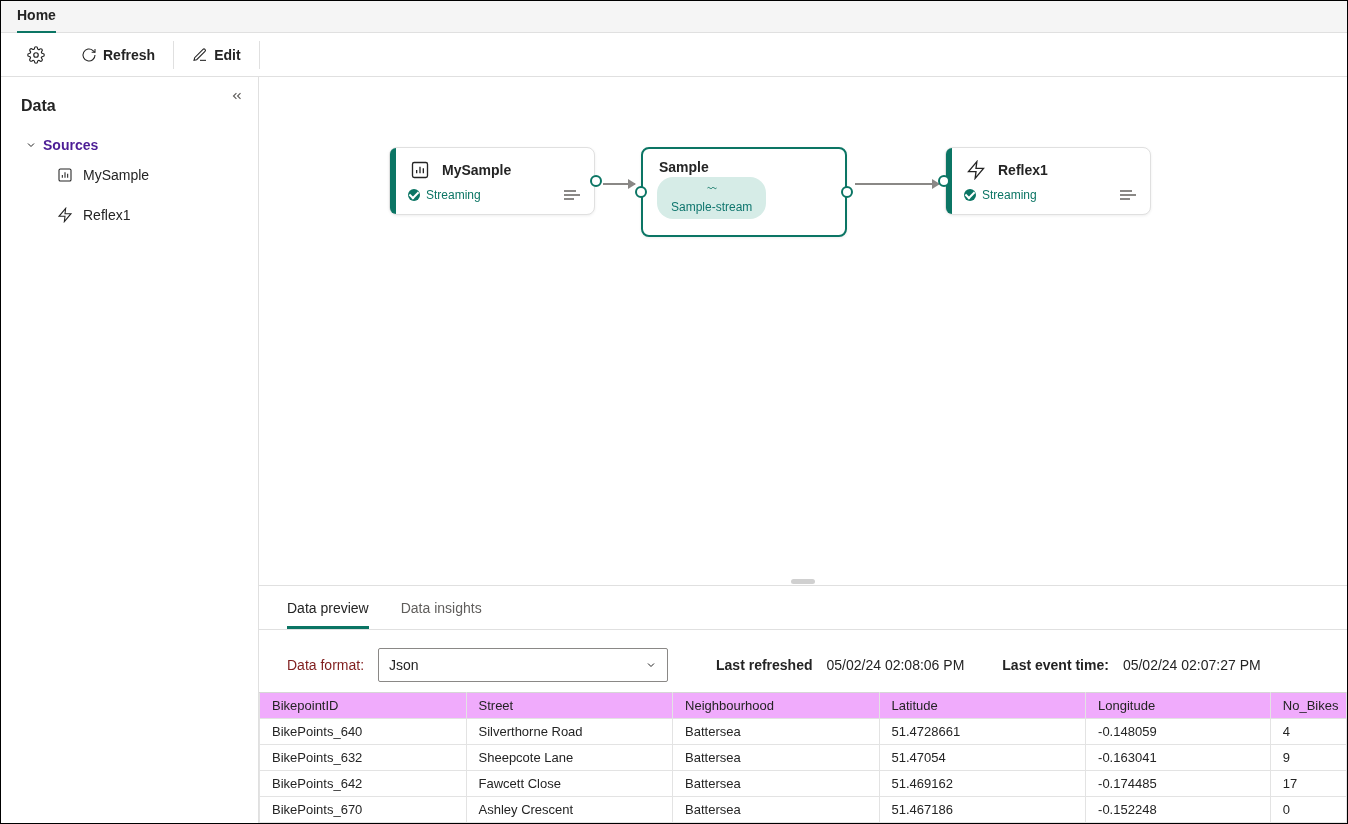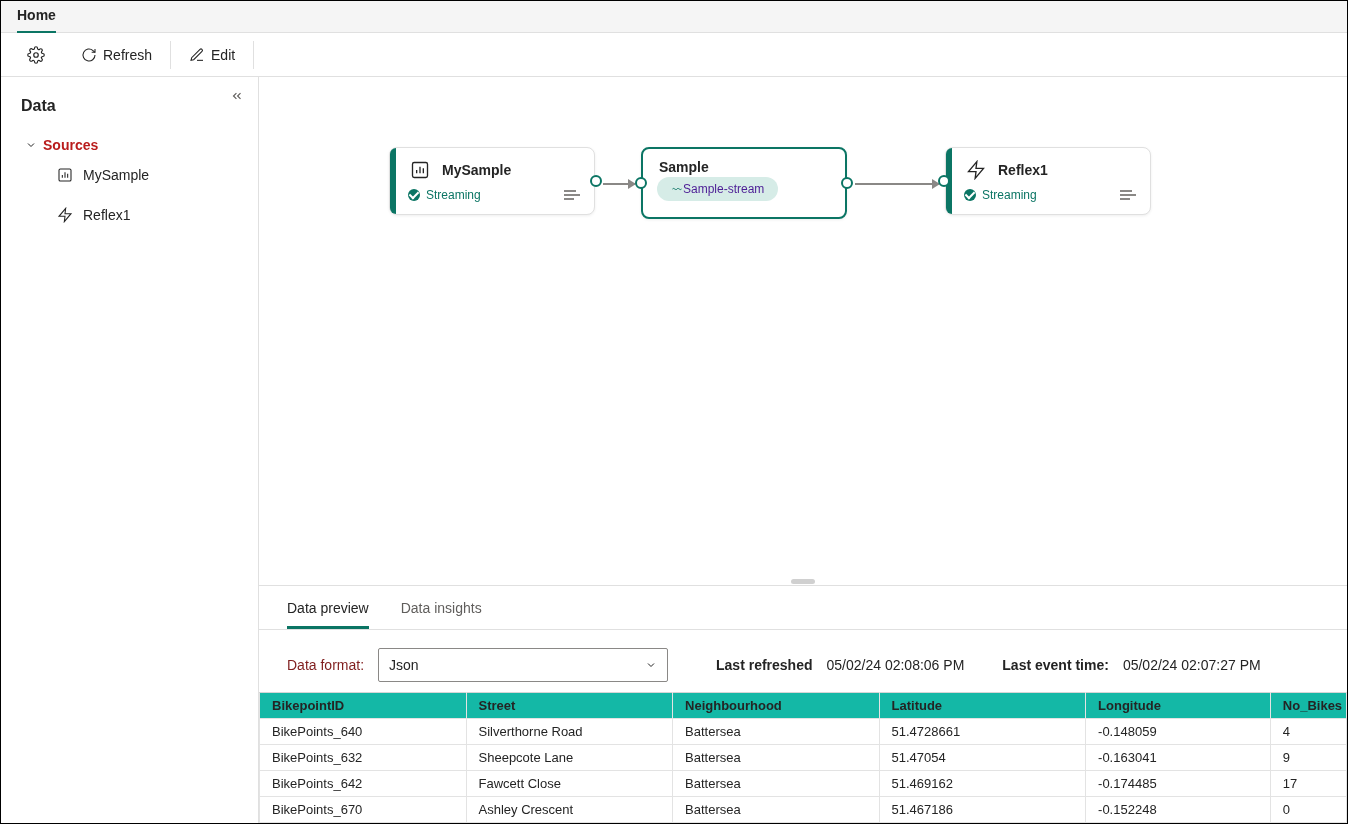--- a/index.html
+++ b/index.html
@@ -2,64 +2,64 @@
 <html><head>
 <meta charset="utf-8">
 <style>
   * { box-sizing: border-box; }
   html, body { margin:0; padding:0; font-family: "Segoe UI", Arial, sans-serif; font-size:14px; color:#242424; background:#fff; height:100%; }
   .app { border:1px solid #000; width:1348px; height:824px; position:relative; background:#fff; display:flex; flex-direction:column; }
   .tabs-row { background:#f5f5f5; border-bottom:1px solid #e0e0e0; padding:0 16px; height:32px; display:flex; align-items:center; }
   .tab { font-size:14px; font-weight:600; color:#242424; padding:6px 0 8px 0; border-bottom:2px solid transparent; cursor:pointer; }
   .tab.active { border-bottom-color:#0b7564; }
   .actions-row { display:flex; align-items:center; height:44px; padding:0 8px; border-bottom:1px solid #e0e0e0; background:#fff; }
-  .action-group { display:flex; align-items:center; height:100%; padding:0 12px; }
+  .action-group { display:flex; align-items:center; height:100%; padding:0 12px;font-weight:bold; }
   .sep { width:1px; height:28px; background:#e0e0e0; }
   .action-btn { display:flex; align-items:center; gap:6px; padding:4px 6px; cursor:pointer; border-radius:3px; }
   .icon { display:inline-flex; align-items:center; justify-content:center; }
   .body-row { flex:1; display:flex; min-height:0; }
   .sidebar { width:258px; border-right:1px solid #e0e0e0; padding:12px 0 0 0; position:relative; }
   .sidebar-title { font-weight:600; font-size:16px; padding:8px 20px 12px 20px; }
   .collapse-btn { position:absolute; top:12px; right:14px; cursor:pointer; color:#605e5c; }
   .tree-section { padding:4px 0; }
-  .tree-label { display:flex; align-items:center; gap:6px; padding:6px 20px 6px 24px; font-weight:600; color:#b91c1c; cursor:pointer;}
+  .tree-label { display:flex; align-items:center; gap:6px; padding:6px 20px 6px 24px; font-weight:600; color:#4c1d95; cursor:pointer;}
   .tree-item { display:flex; align-items:center; gap:10px; padding:8px 20px 8px 56px; color:#242424; cursor:pointer; }
   .canvas-wrap { flex:1; display:flex; flex-direction:column; min-width:0; }
   .canvas { flex:1; position:relative; overflow:hidden; }
   .node { position:absolute; width:206px; border:1px solid #e0e0e0; border-radius:8px; background:#fff; box-shadow:0 1px 3px rgba(0,0,0,0.07); }
   .node .accent { position:absolute; left:0; top:0; bottom:0; width:6px; background:#0b7564; border-top-left-radius:8px; border-bottom-left-radius:8px;}
   .node-head { display:flex; align-items:center; gap:10px; padding:10px 14px 2px 18px; font-weight:600; }
   .node-head .icon-box { width:24px; height:24px; display:flex; align-items:center; justify-content:center;}
   .node-body { display:flex; align-items:center; justify-content:space-between; padding:4px 14px 12px 18px;gap:38px; }
   .status { display:flex; align-items:center; gap:6px; font-size:12px; color:#0b7564; }
   .status .dot { width:12px; height:12px; border-radius:50%; background:#0b7564; display:flex; align-items:center; justify-content:center;}
   .status .dot::after { content:""; width:4px; height:7px; border:2px solid #fff; border-top:0; border-left:0; transform:rotate(45deg) translate(-1px,-1px);}
   .menu-lines { display:flex; flex-direction:column; gap:2px; cursor:pointer;}
   .menu-lines span { display:block; height:2px; background:#8a8886; }
   .menu-lines span:nth-child(1){ width:12px;} .menu-lines span:nth-child(2){ width:16px;} .menu-lines span:nth-child(3){ width:10px;}
   .node.selected { border:2px solid #0b7564; }
-  .stream-chip { display:inline-flex; align-items:center; background:#d6ece7; color:#4c1d95; border-radius:16px; padding:5px 14px; font-size:12px; margin:0 0 14px 14px;}
+  .stream-chip { display:inline-flex; align-items:center; gap:6px; background:#d6ece7; color:#0f766e; border-radius:16px; padding:5px 14px; font-size:12px; margin:0 0 14px 14px;flex-direction:column;}
   .port { position:absolute; width:12px; height:12px; border:2px solid #0b7564; border-radius:50%; background:#fff; top:50%; transform:translateY(-50%); }
   .port.left { left:-8px; }
   .port.right { right:-8px; }
   .arrow-line { position:absolute; height:2px; background:#8a8886; }
   .arrow-line::after { content:""; position:absolute; right:-1px; top:-4px; border-left:8px solid #8a8886; border-top:5px solid transparent; border-bottom:5px solid transparent;}
   .splitter { height:8px; display:flex; justify-content:center; align-items:center; }
   .splitter .grab { width:24px; height:5px; background:#d0d0d0; border-radius:3px; cursor:row-resize;}
   .panel { border-top:1px solid #e0e0e0; }
   .panel-tabs { display:flex; gap:32px; padding:0 28px; border-bottom:1px solid #e0e0e0; height:44px; align-items:flex-end;}
   .panel-tab { font-weight:400; color:#605e5c; padding:0 0 10px 0; border-bottom:3px solid transparent; cursor:pointer;}
   .panel-tab.active { color:#242424; border-bottom-color:#0b7564;}
   .panel-controls { display:flex; align-items:center; gap:14px; padding:18px 28px 10px 28px; flex-wrap:wrap;}
   .select { display:flex; align-items:center; justify-content:space-between; width:290px; height:34px; border:1px solid #8a8886; border-radius:2px; padding:12px 10px; cursor:pointer; background:#fff;}
   .info-label { color:#7f1d1d; }
   .info-strong { font-weight:700; }
   table.data { width:100%; border-collapse:collapse; font-size:13px; table-layout:fixed;}
   table.data th, table.data td { text-align:left; padding:5px 12px; border:1px solid #e3e3e3; overflow:hidden; white-space:nowrap;}
-  table.data th { background:#14b8a6; font-weight:700; border-top:1px solid #d6d6d6; }
+  table.data th { background:#f0abfc; font-weight:400; border-top:1px solid #d6d6d6; }
   svg { display:block; }
 </style>
 </head>
 <body>
 
 <div class="app">
 
   <div class="tabs-row">
     <div class="tab active">Home</div>
   </div>

